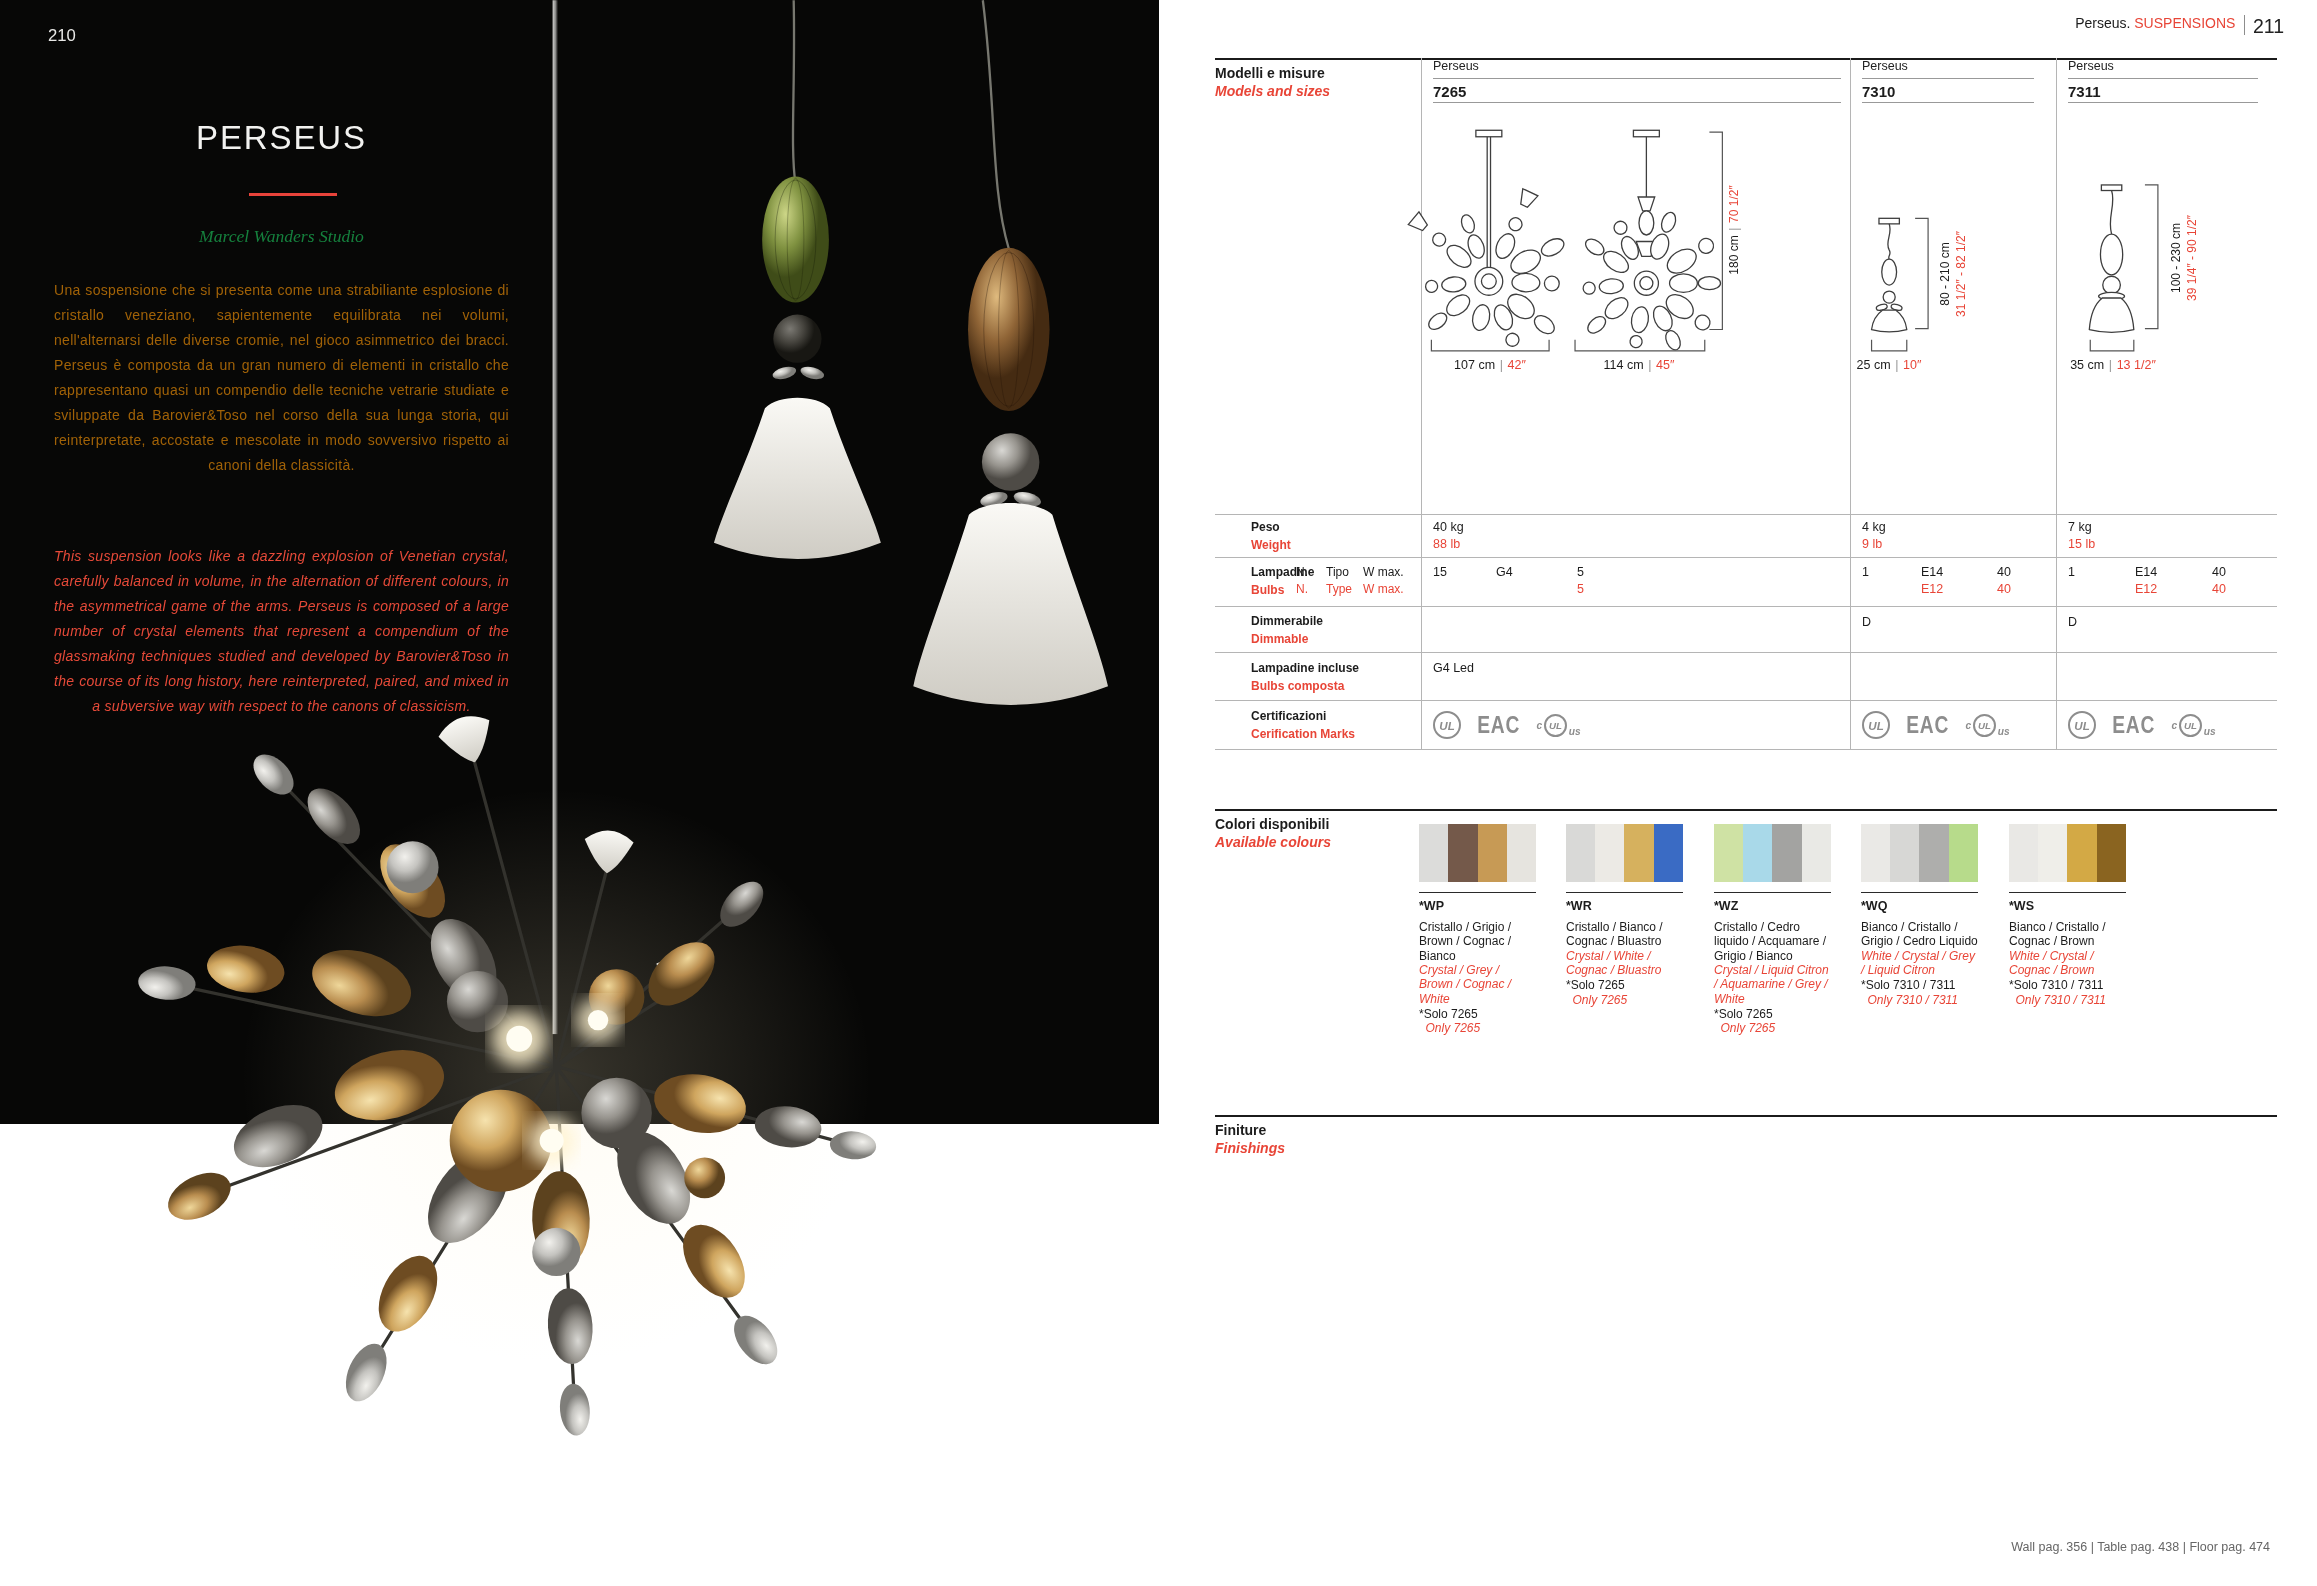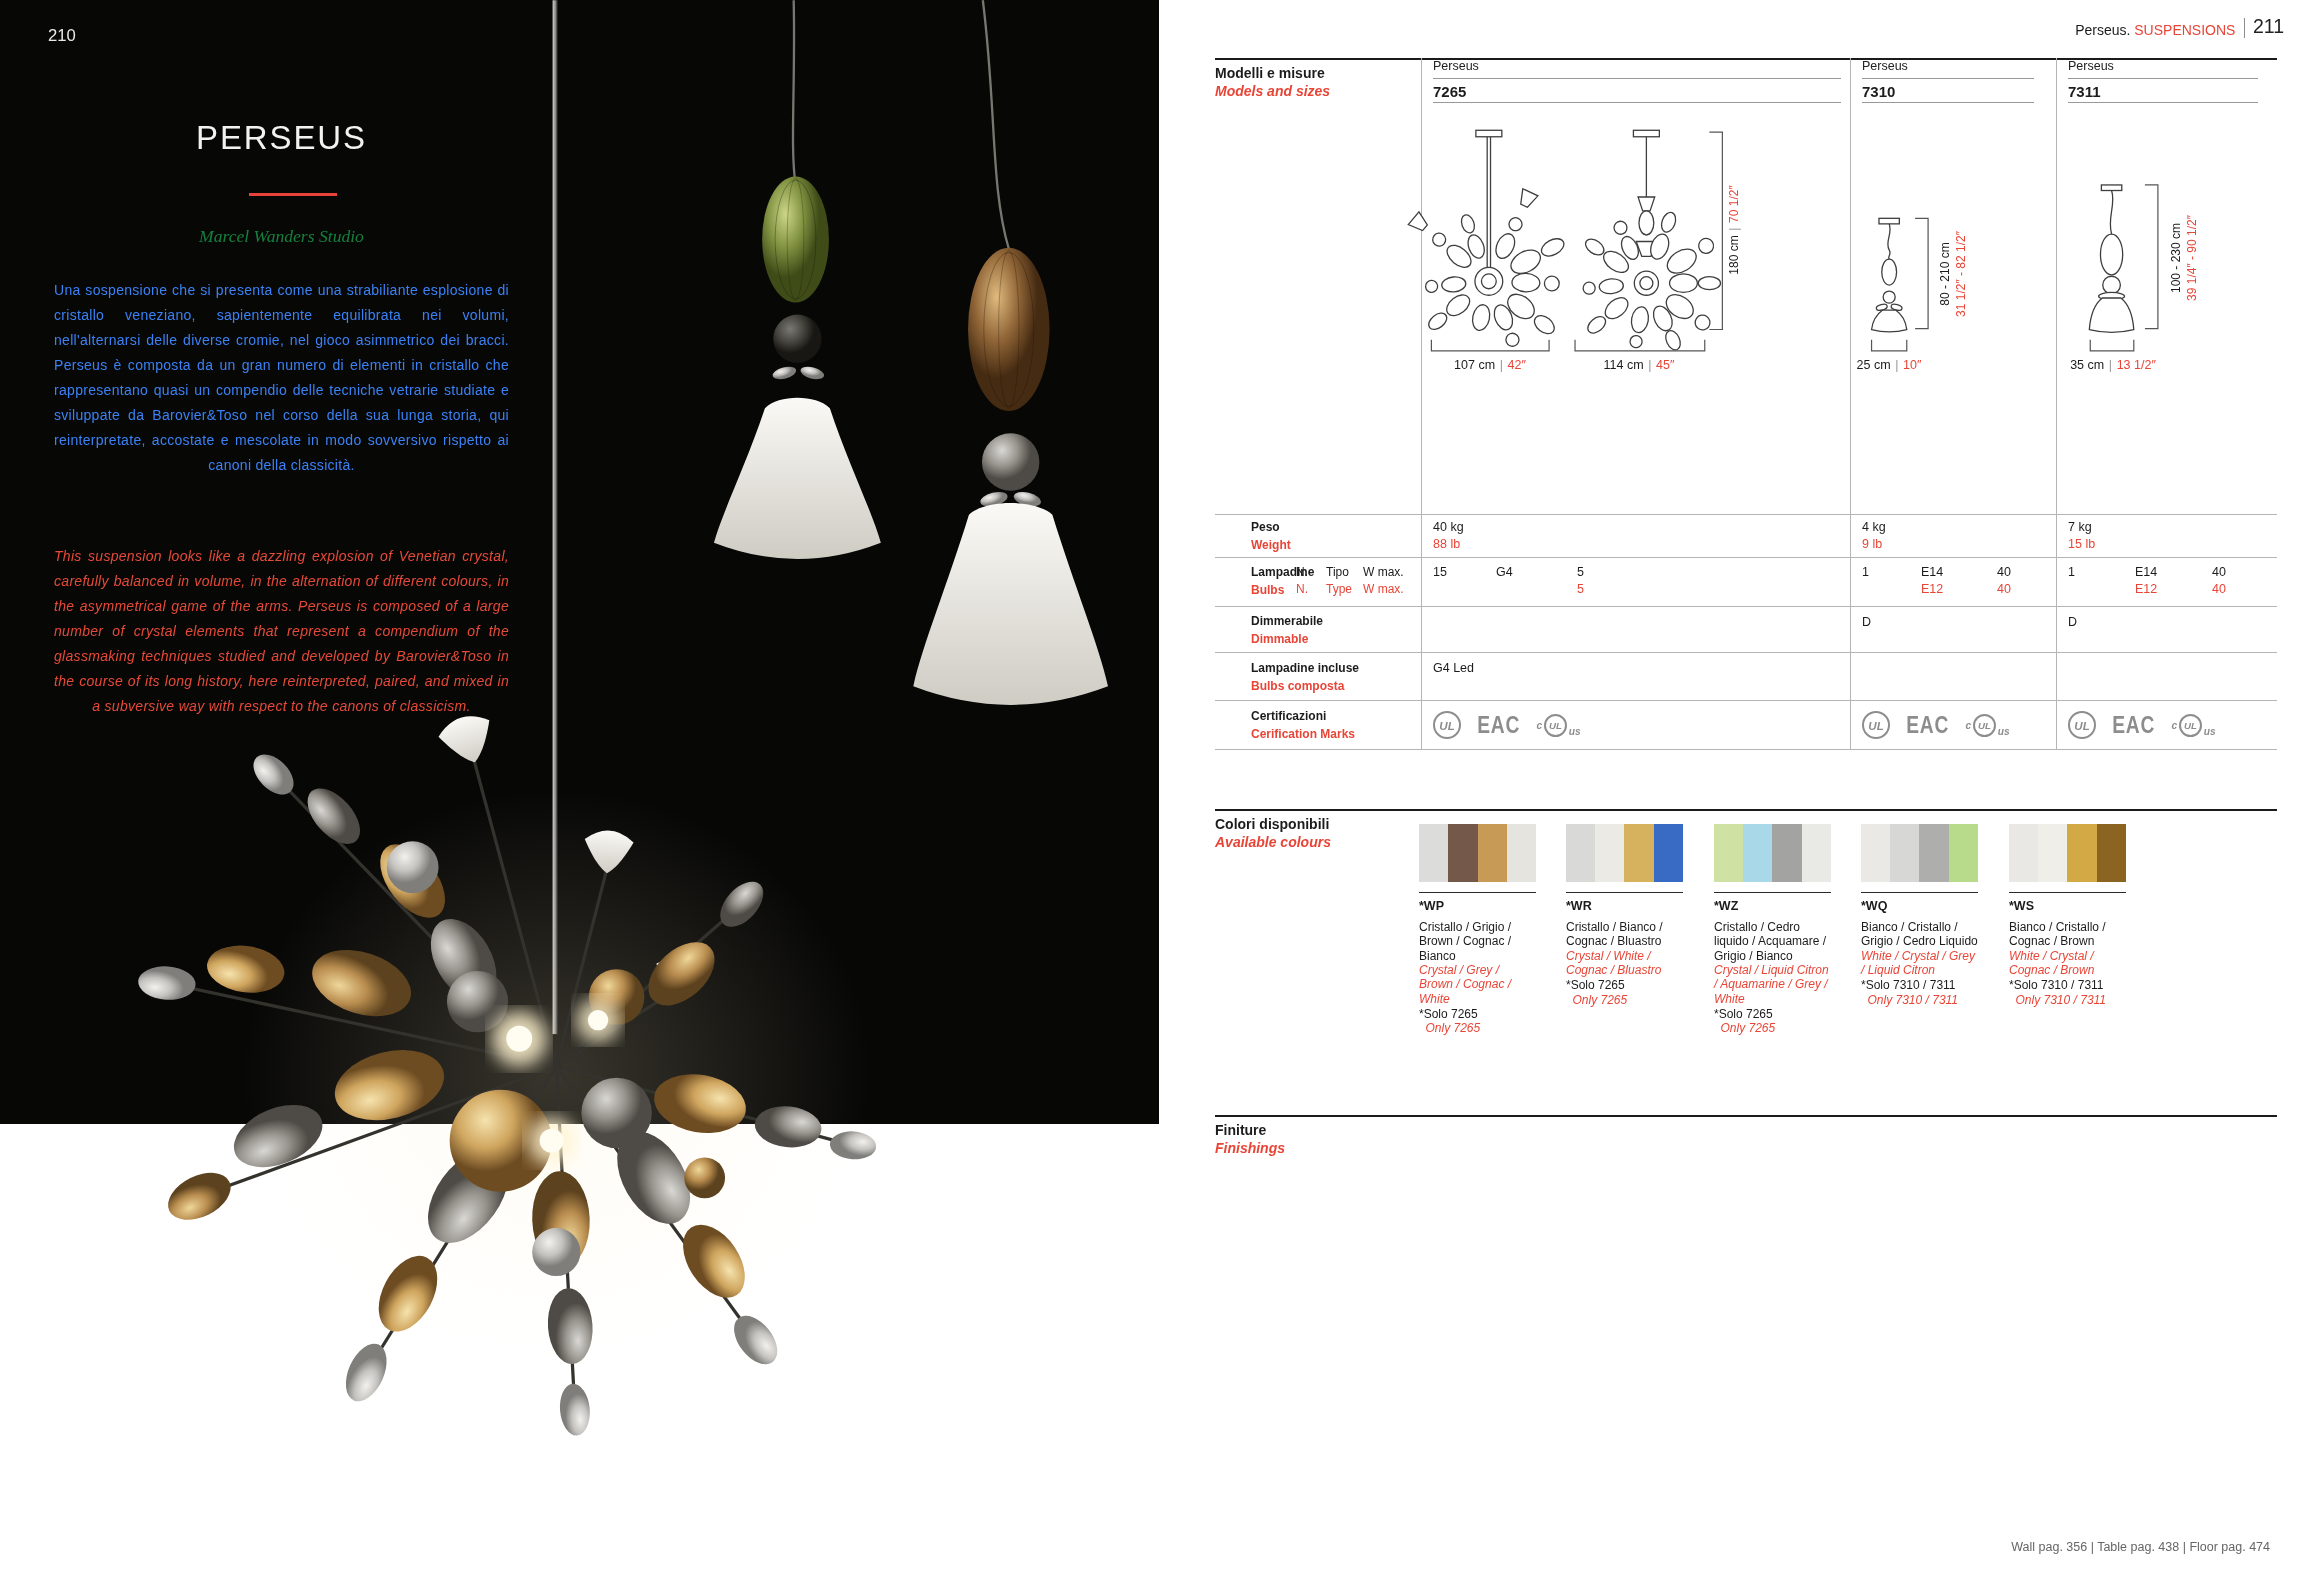--- a/index.html
+++ b/index.html
@@ -14,26 +14,26 @@
   .lp{position:absolute;left:0;top:0;width:1159px;height:1124px;background:#070706;}
   .lp svg.photo{position:absolute;left:0;top:0;}
   .lp-pagenum{position:absolute;left:48px;top:26px;color:#e8e8e6;font-size:16.7px;}
   .lp-title{position:absolute;left:54px;top:119px;width:455px;text-align:center;color:#f2f2f0;
             font-size:33px;letter-spacing:1.9px;font-weight:normal;}
   .lp-rule{position:absolute;left:249px;top:193px;width:88px;height:2.8px;background:#e8433a;}
   .lp-designer{position:absolute;left:54px;top:226px;width:455px;text-align:center;color:#15803d;
                font-family:"Liberation Serif",serif;font-style:italic;font-size:17.6px;}
   .lp-par{position:absolute;left:54px;width:455px;font-size:14px;line-height:25px;
           letter-spacing:0.3px;text-align:justify;text-align-last:center;}
-  .lp-it{top:278px;color:#3b82f6;}
+  .lp-it{top:278px;color:#a16207;}
   .lp-en{top:544px;color:#e64a39;font-style:italic;}
 
   
   .rp{position:absolute;left:1159px;top:0;width:1159px;height:1586px;background:#ffffff;}
-  .rp-header{position:absolute;top:15px;right:34px;display:flex;align-items:flex-end;font-size:14px;}
+  .rp-header{position:absolute;top:15px;right:34px;display:flex;align-items:flex-start;font-size:14px;}
   .rp-header .pn{font-size:19.5px;color:#222;}
   .rp-header .vbar{width:0.9px;height:20.4px;background:#8d8d8d;margin:0 8.3px;}
 
   .rule-dark{position:absolute;left:56px;width:1062px;height:1.9px;background:#1b1b1b;}
   .hline{position:absolute;left:56px;width:1062px;height:0.9px;background:var(--gline);}
   .vline{position:absolute;top:58px;height:691px;width:0.9px;background:var(--gline);}
 
   .sec-label{position:absolute;left:56px;font-size:14px;line-height:17.6px;font-weight:bold;}
   .rl{position:absolute;left:56px;font-size:12px;line-height:17.6px;font-weight:bold;margin-left:36px;}
   .colhead{position:absolute;font-size:12.5px;color:#222;}

